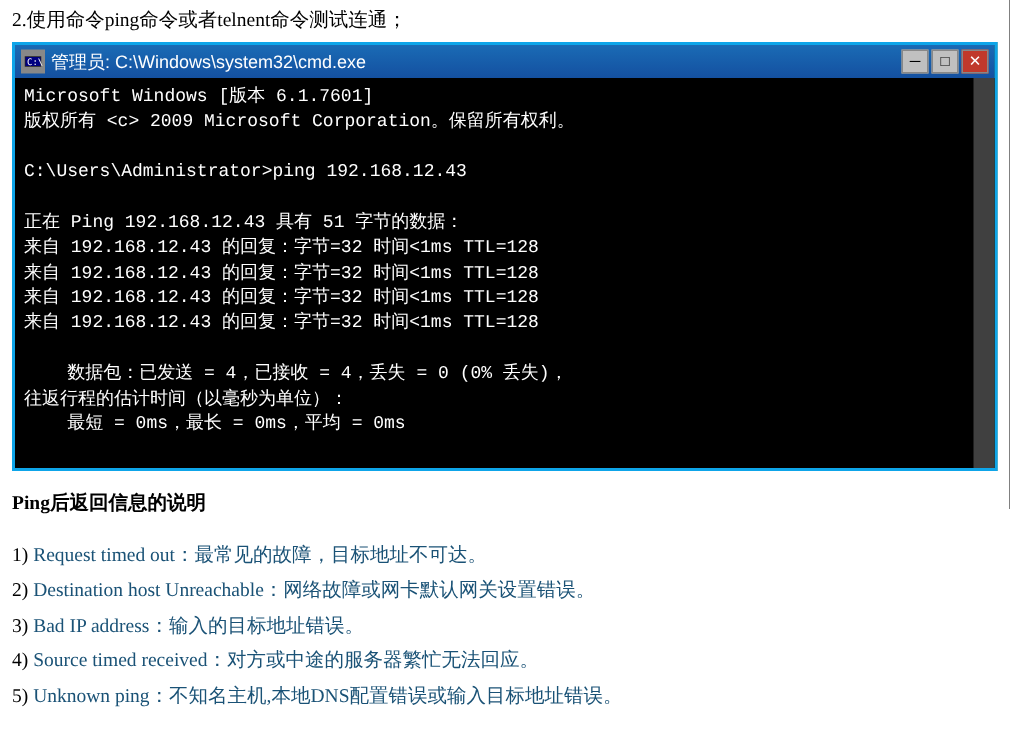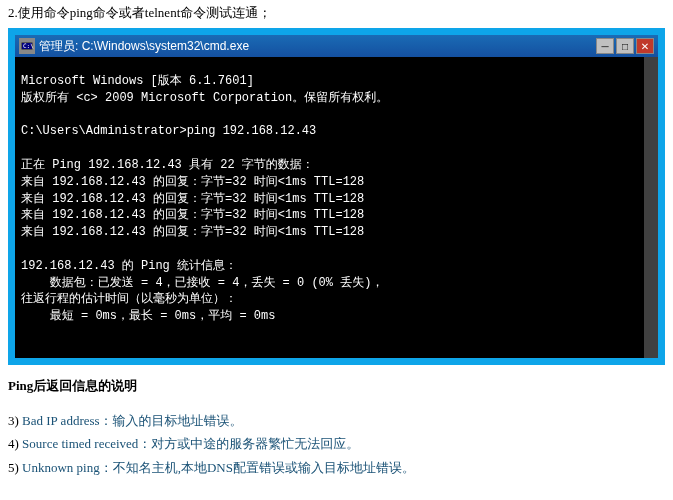--- a/index.html
+++ b/index.html
@@ -15,21 +15,21 @@
 
     .top-instruction {
       font-size: 13px;
       color: #000;
       padding: 4px 4px 6px 8px;
     }
 
     
     .cmd-window {
       margin: 0 8px 8px 8px;
-      border: 7px solid #0ea5e9;
+      border: 2px solid #0ea5e9;
       background: #0f766e;
     }
 
     .cmd-titlebar {
       display: flex;
       align-items: center;
       background: linear-gradient(to bottom, #1a6bb5, #1450a0);
       padding: 2px 4px;
       height: 22px;
       justify-content: space-between;
@@ -80,21 +80,21 @@
     .cmd-btn.close {
       background: #c0392b;
       color: #fff;
     }
 
     .cmd-body {
       background: #000;
       color: #c0c0c0;
       font-family: 'Courier New', Lucida Console, monospace;
       font-size: 12px;
-      padding: 16px 6px;
+      padding: 4px 6px;
       line-height: 1.4;
       min-height: 220px;
       position: relative;
     }
 
     .cmd-body .white { color: #ffffff; }
 
     .cmd-scrollbar {
       position: absolute;
       right: 0;
@@ -158,39 +158,44 @@
       <div class="cmd-btn close">✕</div>
     </div>
   </div>
 
   <div class="cmd-body">
     <div class="white">Microsoft Windows [版本 6.1.7601]</div>
     <div class="white">版权所有 &lt;c&gt; 2009 Microsoft Corporation。保留所有权利。</div>
     <div>&nbsp;</div>
     <div class="white">C:\Users\Administrator&gt;ping 192.168.12.43</div>
     <div>&nbsp;</div>
-    <div class="white">正在 Ping 192.168.12.43 具有 22 字节的数据：</div>
-    <div class="white">来自 192.168.12.43 的回复：字节=32 时间&lt;1ms TTL=128</div>
-    <div class="white">来自 192.168.12.43 的回复：字节=32 时间&lt;1ms TTL=128</div>
-    <div class="white">来自 192.168.12.43 的回复：字节=32 时间&lt;1ms TTL=128</div>
-    <div class="white">来自 192.168.12.43 的回复：字节=32 时间&lt;1ms TTL=128</div>
-    <div>&nbsp;</div>
-    <div class="white">192.168.12.43 的 Ping 统计信息：</div>
+    <div class="white">正在 Ping 192.168.12.43 具有 51 字节的数据：</div>
+    <div class="white">来自 192.168.12.43 的回复：字节=32 时间&lt;1ms TTL=128</div>
+    <div class="white">来自 192.168.12.43 的回复：字节=32 时间&lt;1ms TTL=128</div>
+    <div class="white">来自 192.168.12.43 的回复：字节=32 时间&lt;1ms TTL=128</div>
+    <div class="white">来自 192.168.12.43 的回复：字节=32 时间&lt;1ms TTL=128</div>
+    <div>&nbsp;</div>
     <div class="white">&nbsp;&nbsp;&nbsp;&nbsp;数据包：已发送 = 4，已接收 = 4，丢失 = 0 (0% 丢失)，</div>
     <div class="white">往返行程的估计时间（以毫秒为单位）：</div>
     <div class="white">&nbsp;&nbsp;&nbsp;&nbsp;最短 = 0ms，最长 = 0ms，平均 = 0ms</div>
     <div>&nbsp;</div>
     <div class="cmd-scrollbar"></div>
   </div>
 </div>
 
 <div class="main-content">
   <div class="section-title">Ping后返回信息的说明</div>
 
   <div class="info-item">
+    <span class="label">1) </span><span class="blue">Request timed out：最常见的故障，目标地址不可达。</span>
+  </div>
+  <div class="info-item">
+    <span class="label">2) </span><span class="blue">Destination host Unreachable：网络故障或网卡默认网关设置错误。</span>
+  </div>
+  <div class="info-item">
     <span class="label">3) </span><span class="blue">Bad IP address：输入的目标地址错误。</span>
   </div>
   <div class="info-item">
     <span class="label">4) </span><span class="blue">Source timed received：对方或中途的服务器繁忙无法回应。</span>
   </div>
   <div class="info-item">
     <span class="label">5) </span><span class="blue">Unknown ping：不知名主机,本地DNS配置错误或输入目标地址错误。</span>
   </div>
 
 </div>

